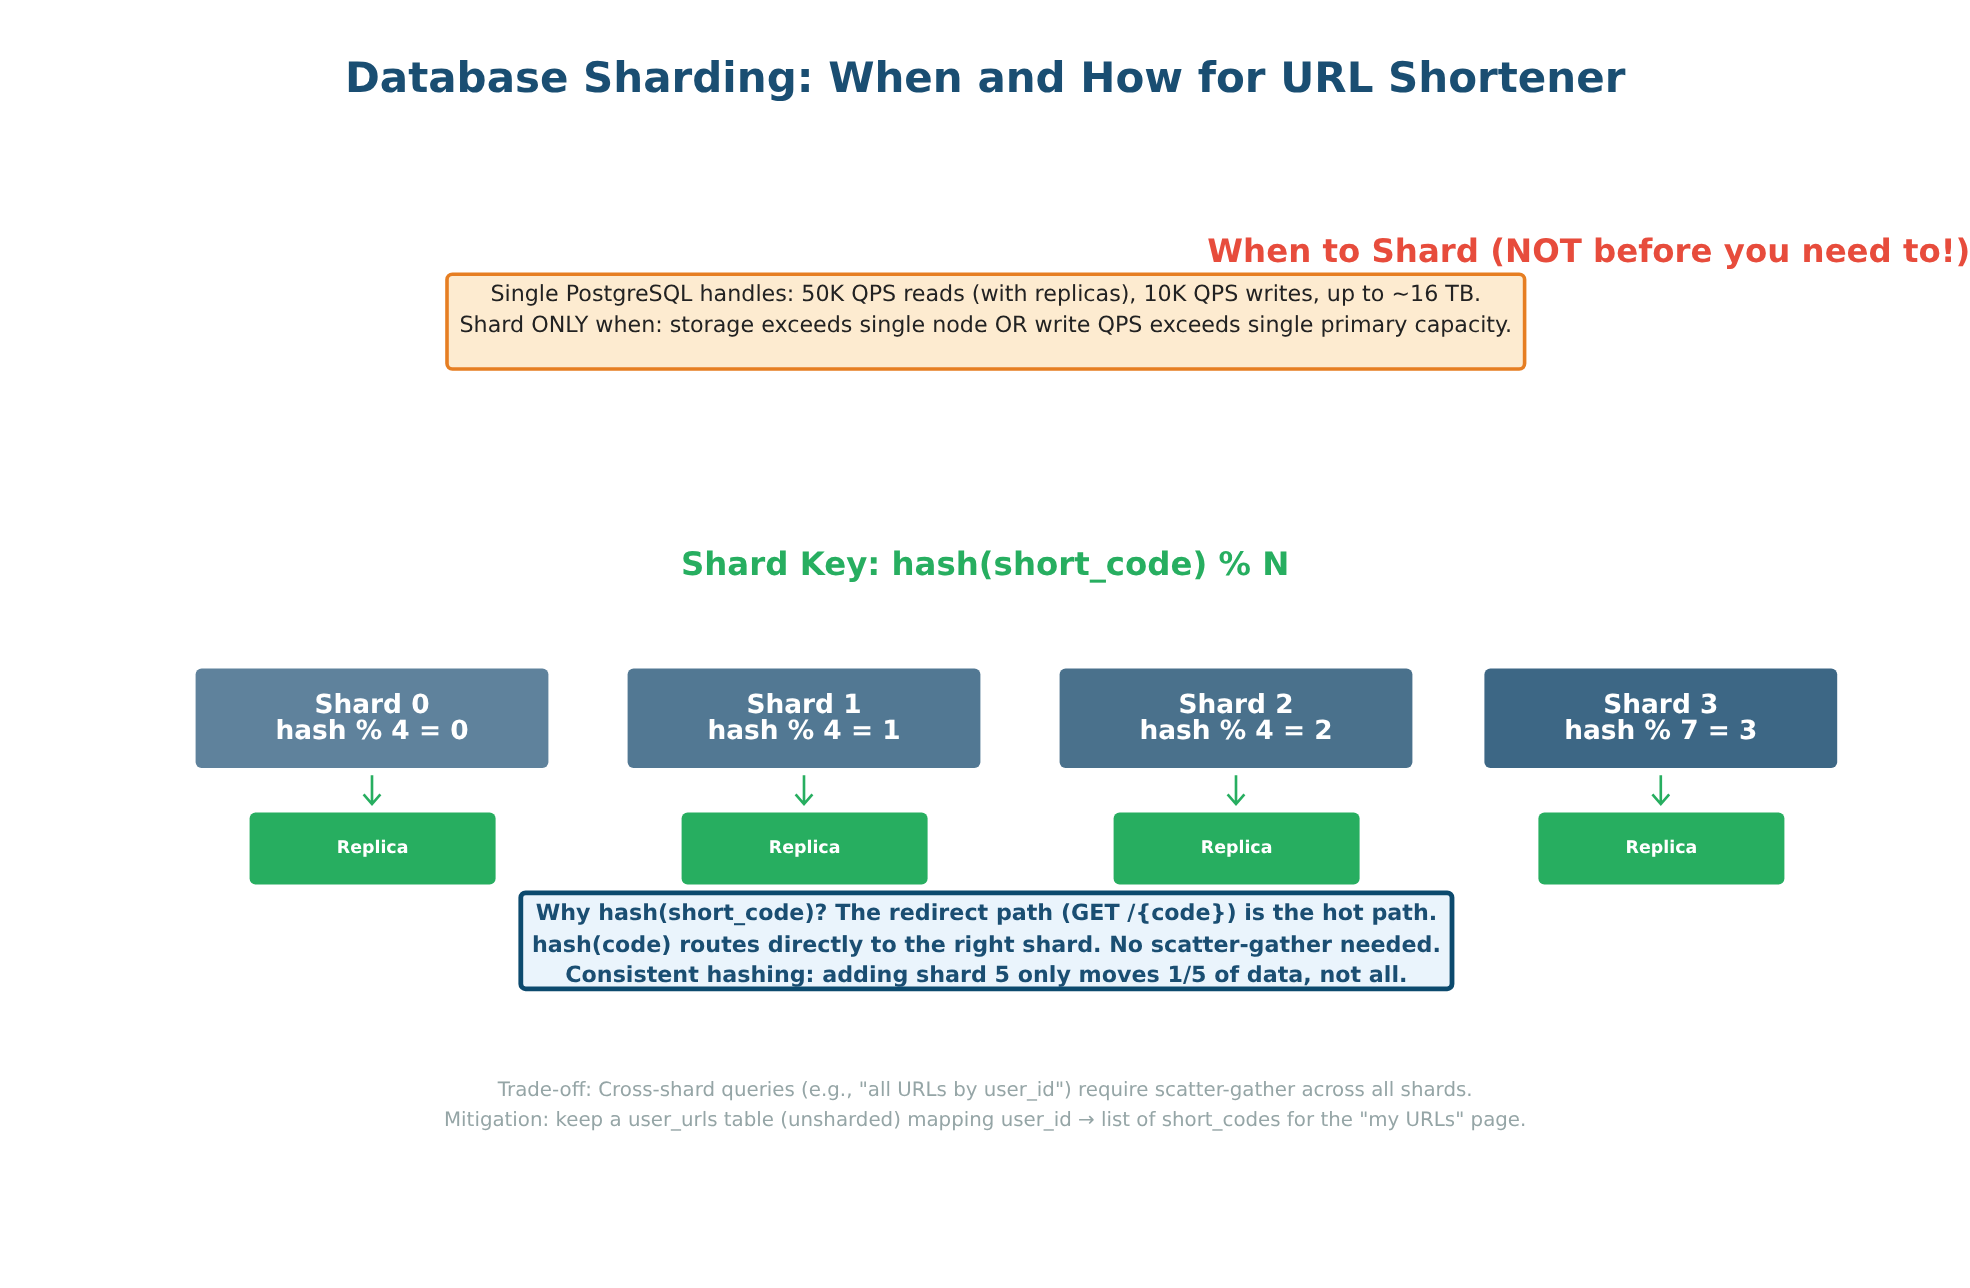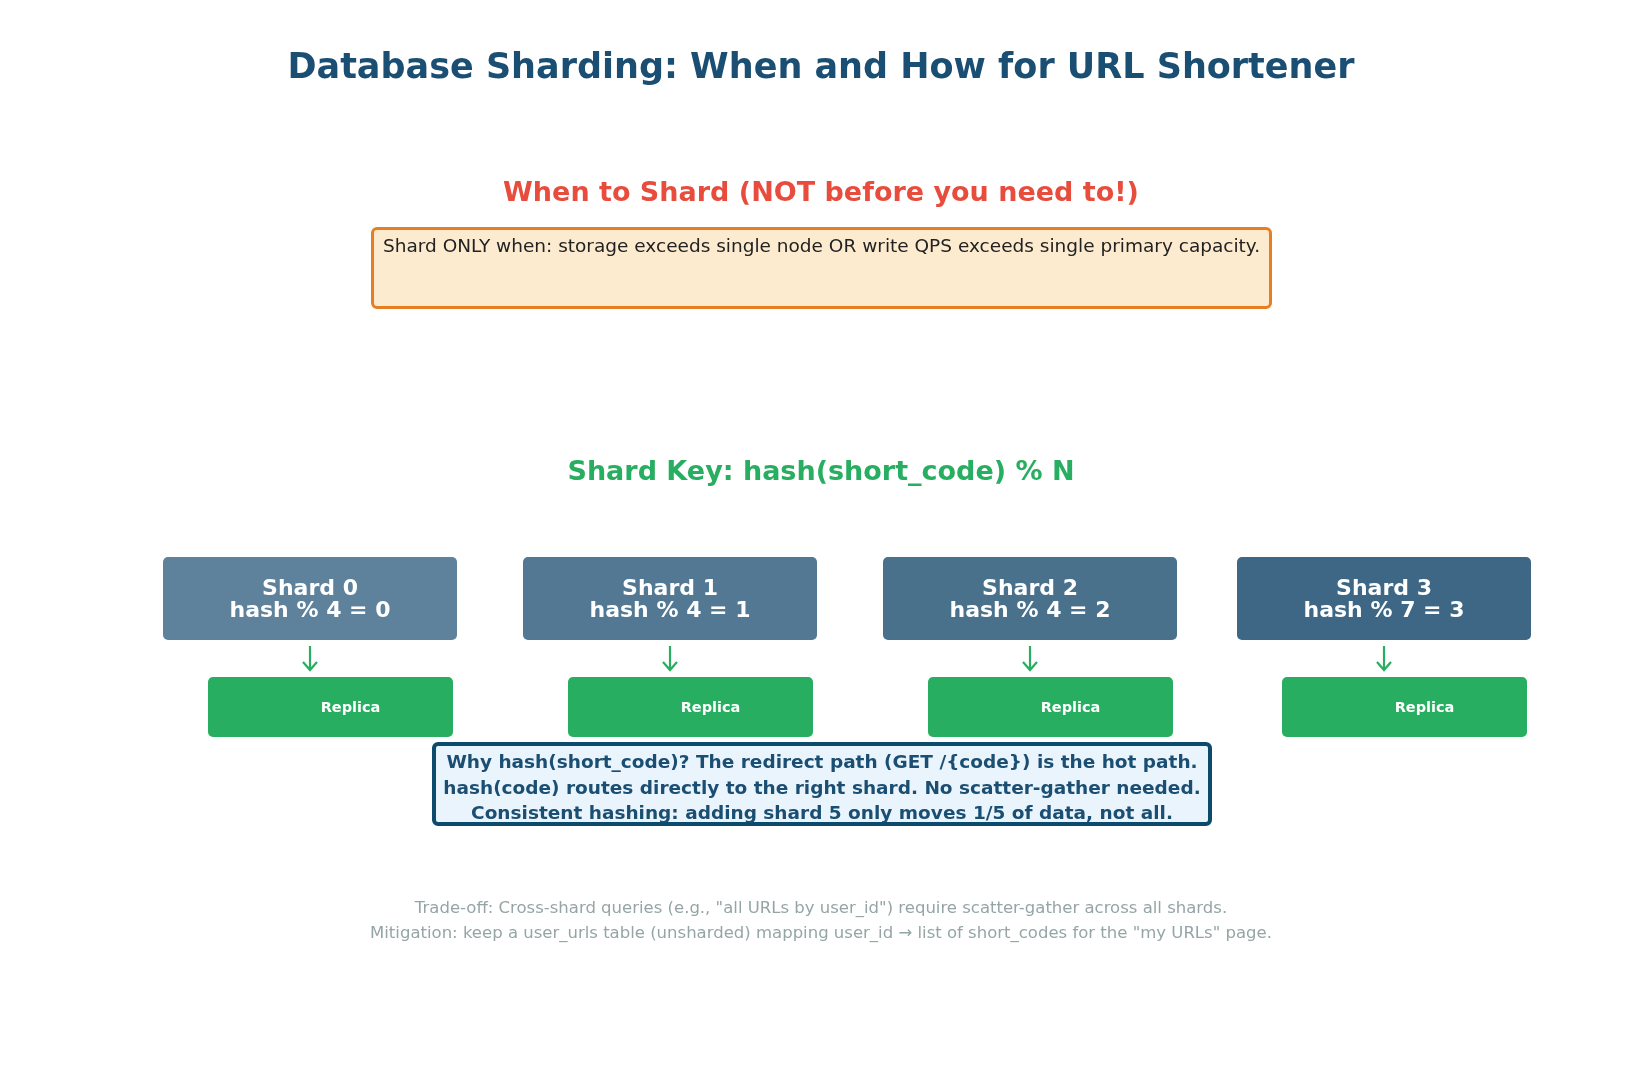--- a/index.html
+++ b/index.html
@@ -1,41 +1,42 @@
 <!DOCTYPE html>
 <html><head>
   <meta charset="utf-8">
   <style>
     html, body { margin: 0; padding: 0; background: #ffffff; }
     body { width: 1642px; height: 1073px; position: relative; overflow: hidden;
            font-family: "DejaVu Sans", sans-serif; }
     .abs { position: absolute; }
     .title { left: 0; width: 1642px; top: 46px; text-align: center; font-size: 35px; font-weight: bold; color: #1a4e72; }
     .section-h { left: 0; width: 1642px; text-align: center; font-size: 27px; font-weight: bold; }
-    .when-h { top: 176px; color: #e74c3c; }
+    .when-h { top: 194px; color: #e74c3c; text-align: right; }
     .key-h { top: 455px; color: #27ae60; }
     .note-box { box-sizing: border-box; text-align: center; border-radius: 6px; }
     .orange { left: 371px; top: 227px; width: 901px; height: 82px; background: #fdebd0; border: 3px solid #e67e22;
               color: #222; font-size: 18.5px; line-height: 25.5px; padding-top: 3px; }
     .blue { left: 432px; top: 742px; width: 780px; height: 84px; background: #eaf4fc; border: 4px solid #0c4a6e;
             color: #1a4e72; font-size: 18.5px; font-weight: bold; line-height: 25.5px; padding-top: 3px; }
     .shard { top: 557px; width: 294px; height: 83px; border-radius: 5px; color: #fff; font-weight: bold;
              font-size: 22px; line-height: 22px; display: flex; flex-direction: column; align-items: center; justify-content: center; }
     .replica { top: 677px; width: 205px; height: 60px; border-radius: 5px; background: #27ae60; color: #fff; font-weight: bold;
-               font-size: 14.5px; display: flex; align-items: center; justify-content: center; padding-left: 40px; }
+               font-size: 14.5px; display: flex; align-items: center; justify-content: center; }
     .arrow { top: 644px; width: 20px; height: 30px; }
     .footer { left: 0; width: 1642px; top: 896px; text-align: center; color: #95a5a6; font-size: 16.5px; line-height: 24.5px; }
   </style>
 </head>
 <body>
 
 <div class="abs title">Database Sharding: When and How for URL Shortener</div>
 
 <div class="abs section-h when-h">When to Shard (NOT before you need to!)</div>
 <div class="abs note-box orange">
+  <div>Single PostgreSQL handles: 50K QPS reads (with replicas), 10K QPS writes, up to ~16 TB.</div>
   <div>Shard ONLY when: storage exceeds single node OR write QPS exceeds single primary capacity.</div>
 </div>
 
 <div class="abs section-h key-h">Shard Key: hash(short_code) % N</div>
 
 <div class="abs shard" style="left:163px; background:#5f829c;">
   <div>Shard 0</div>
   <div>hash % 4 = 0</div>
 </div>
 <svg class="abs arrow" style="left:300px;" viewBox="0 0 20 30">

